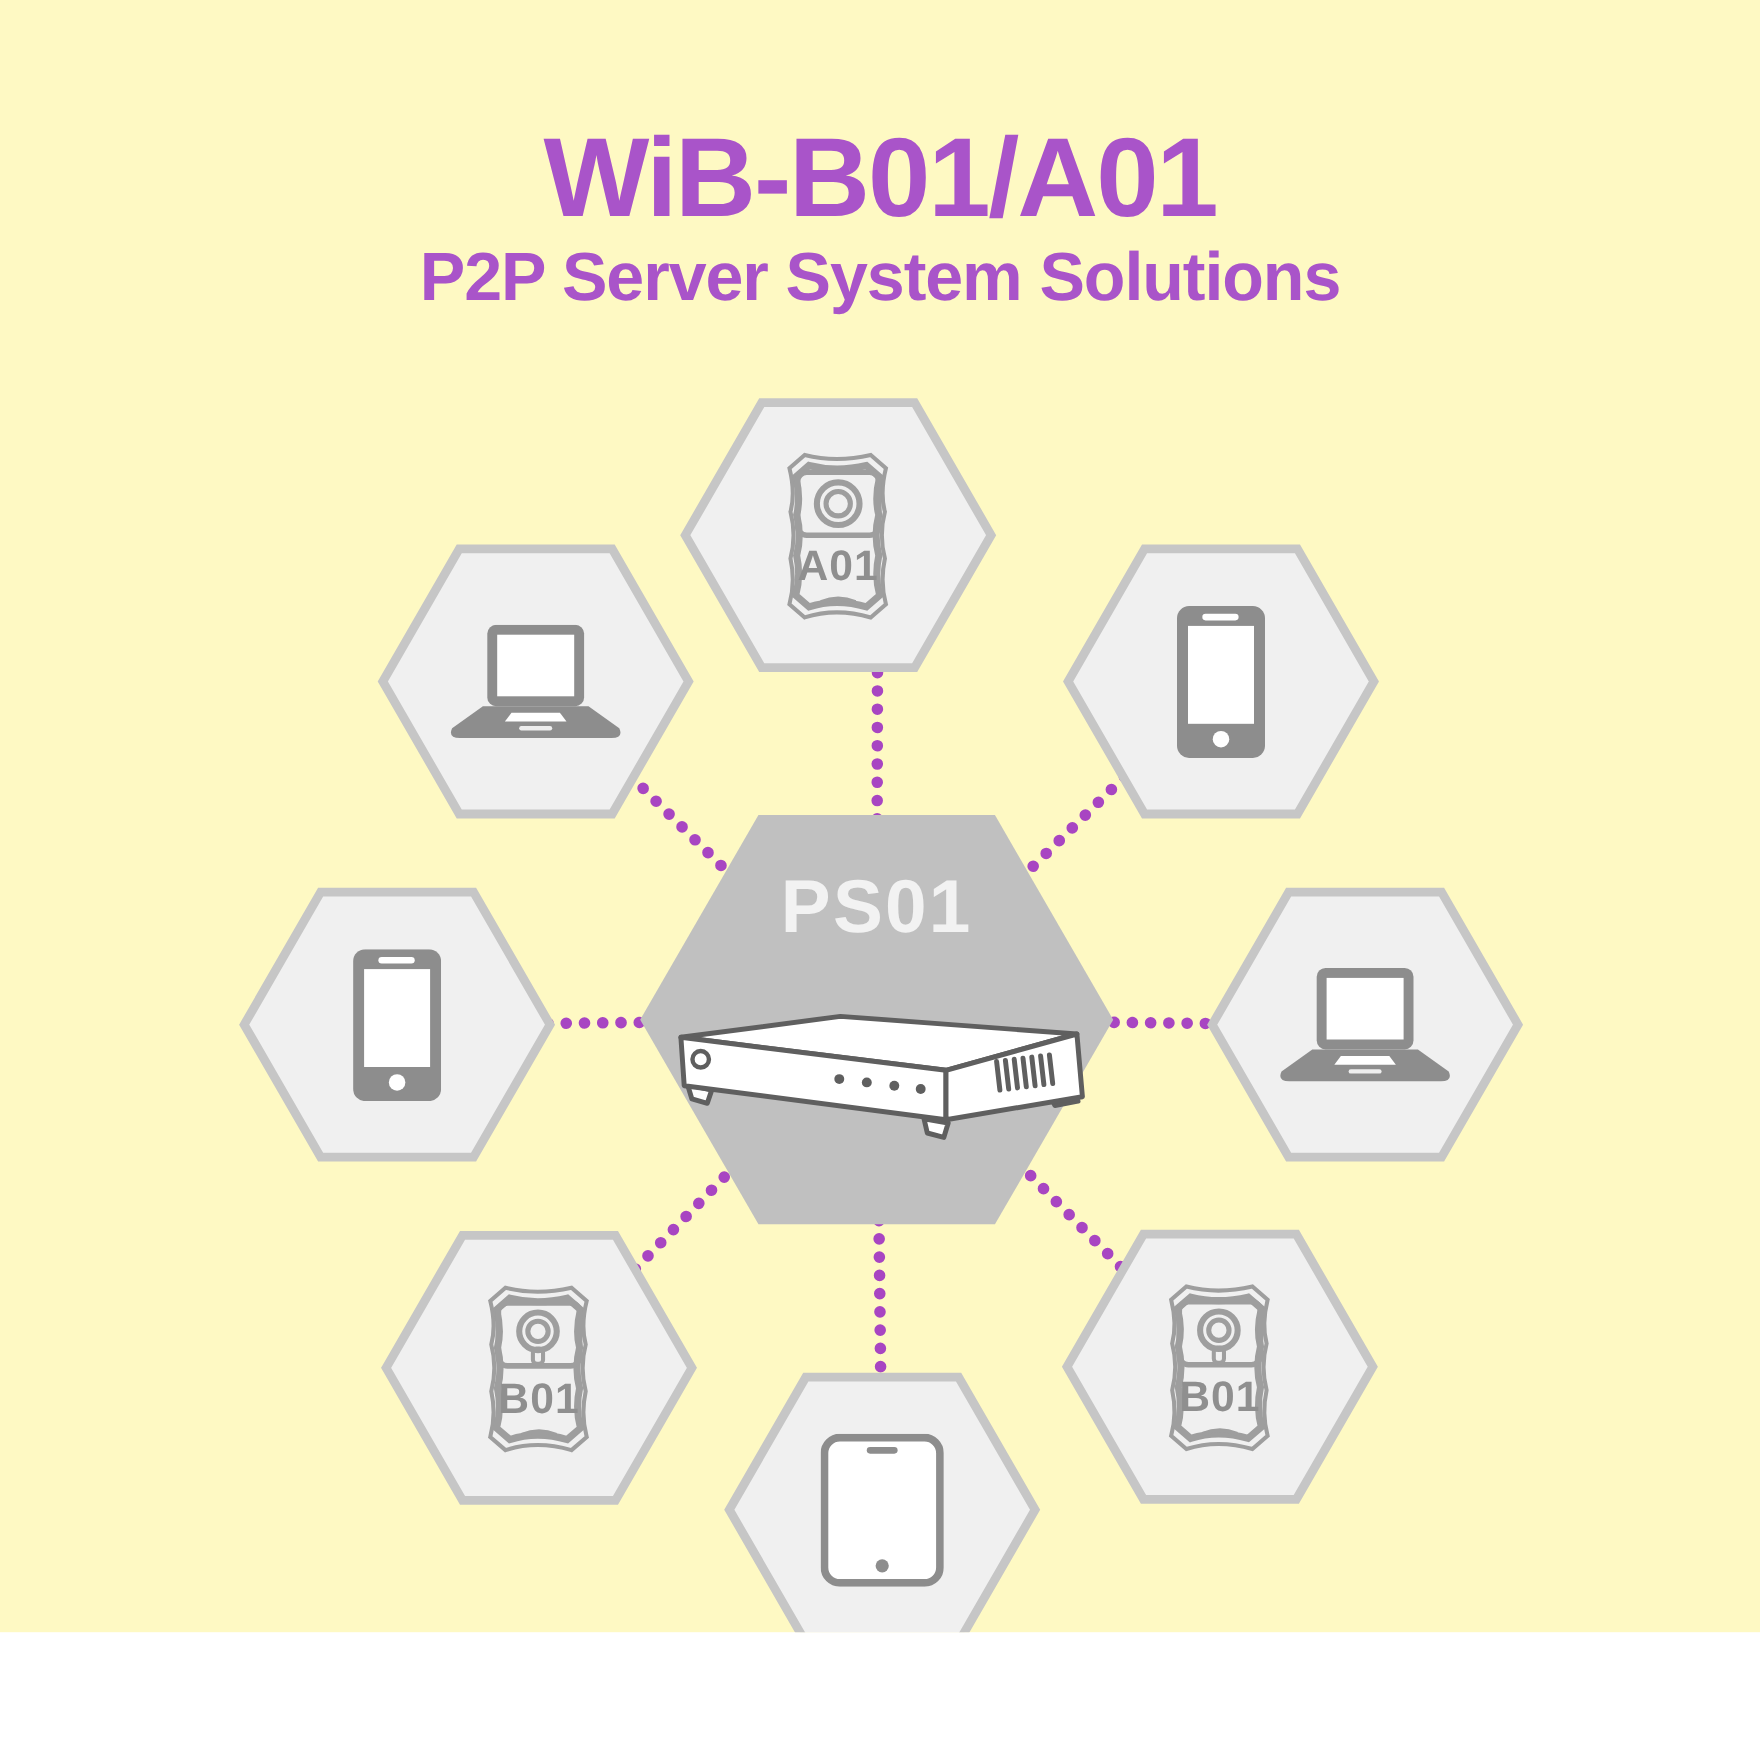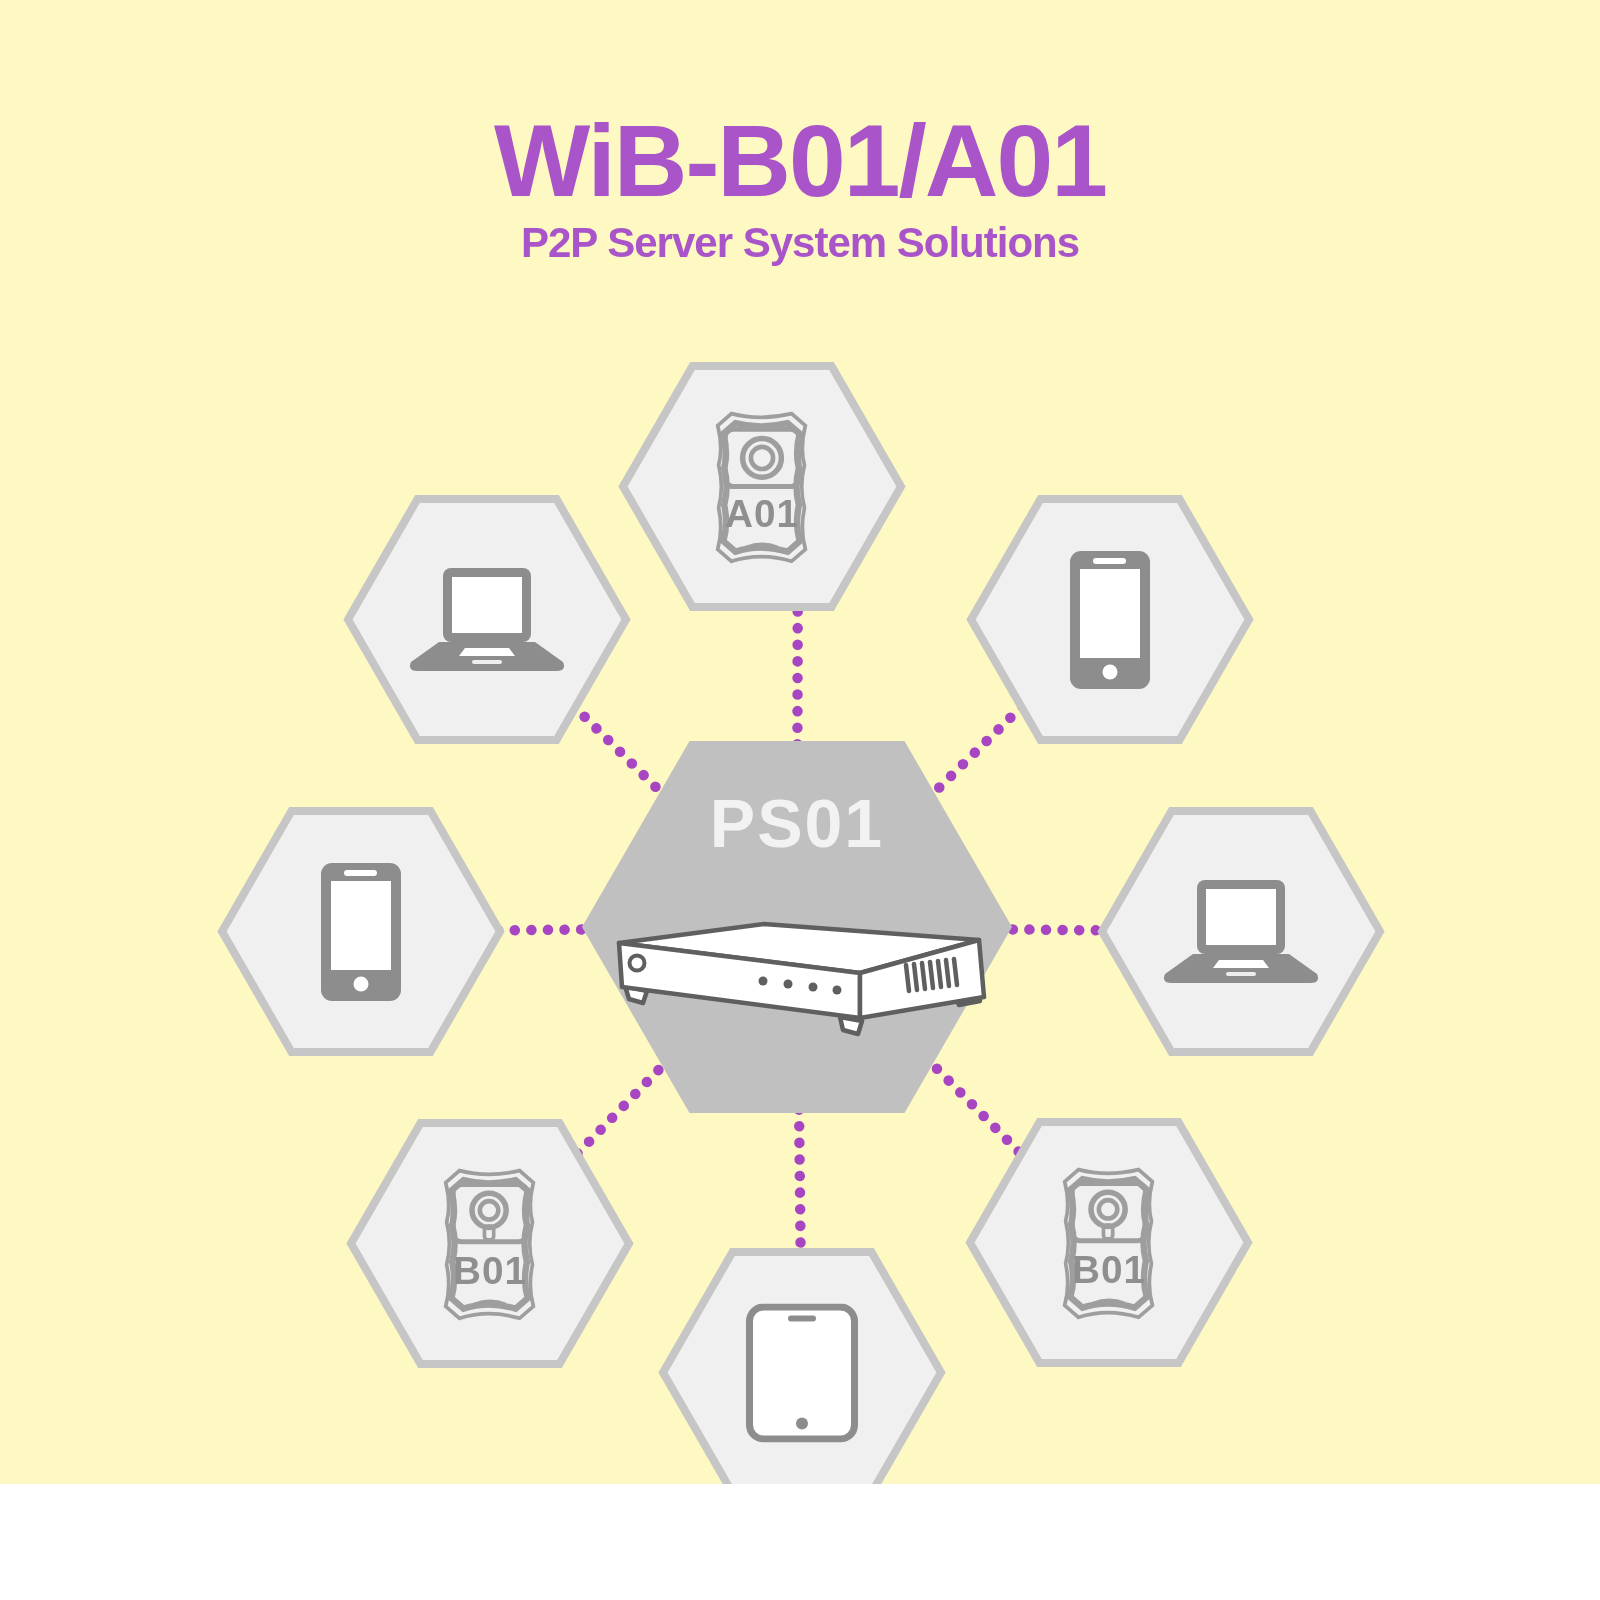--- a/index.html
+++ b/index.html
@@ -1,21 +1,21 @@
 <!DOCTYPE html>
 <html><head>
 <meta charset="utf-8">
 <style>
   html,body{margin:0;padding:0;background:#ffffff;}
   .canvas{position:relative;width:1600px;height:1484px;background:#fef9c3;overflow:hidden;
           font-family:"Liberation Sans",sans-serif;}
   .title{position:absolute;top:110px;left:0;width:100%;text-align:center;
          font-size:102px;font-weight:bold;color:#A954C9;letter-spacing:-2px;line-height:1;}
   .subtitle{position:absolute;top:222px;left:0;width:100%;text-align:center;
-            font-size:42px;font-weight:bold;color:#A954C9;letter-spacing:-1px;line-height:1;}
+            font-size:62px;font-weight:bold;color:#A954C9;letter-spacing:-1px;line-height:1;}
   .lines{position:absolute;left:0;top:0;}
   .dotline{stroke:#A845C2;stroke-width:10.5;stroke-linecap:round;
            stroke-dasharray:0.1 16.5;fill:none;}
   .node{position:absolute;}
   .hexsvg{position:absolute;left:0;top:0;overflow:visible;}
   .hex{fill:#F0F0F0;stroke:#C6C6C6;stroke-width:8;}
   .hubhex{fill:#C0C0C0;}
   .icon{position:absolute;left:50%;top:50%;transform:translate(-50%,-50%);}
   .devlabel{font-family:"Liberation Sans",sans-serif;font-weight:bold;font-size:42px;
             fill:#8F8F8F;text-anchor:middle;letter-spacing:1px;}

